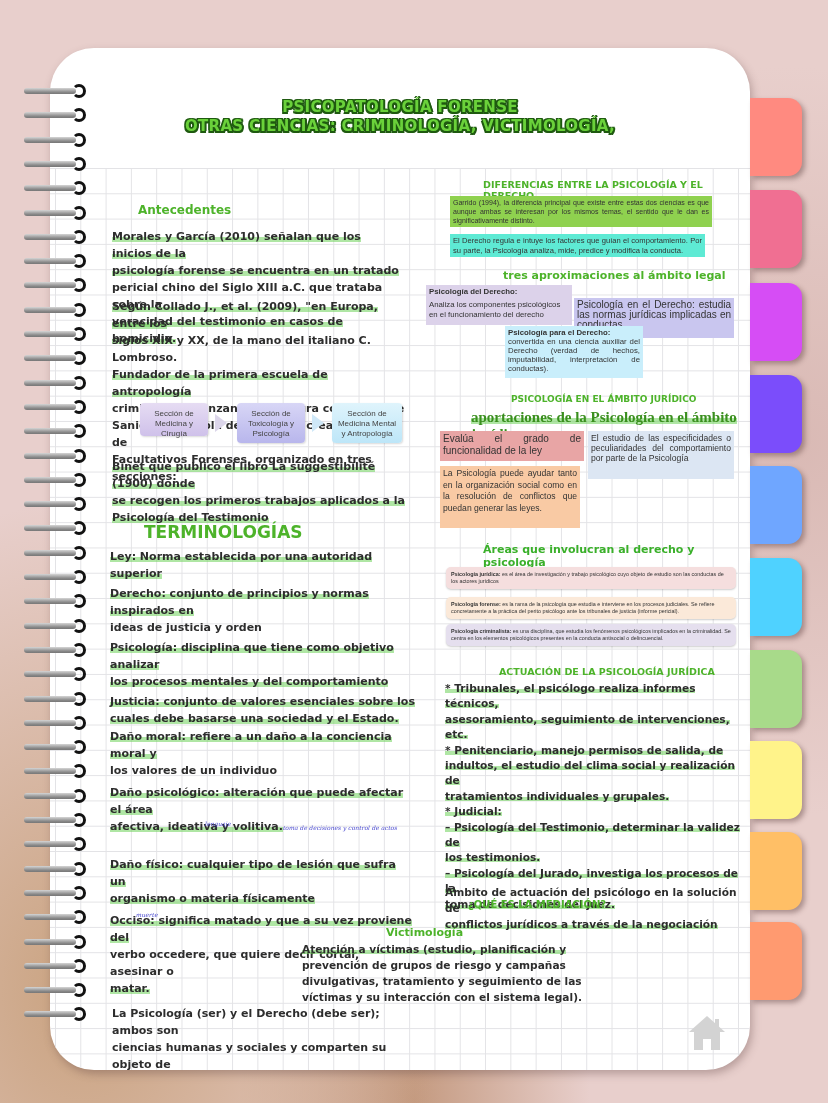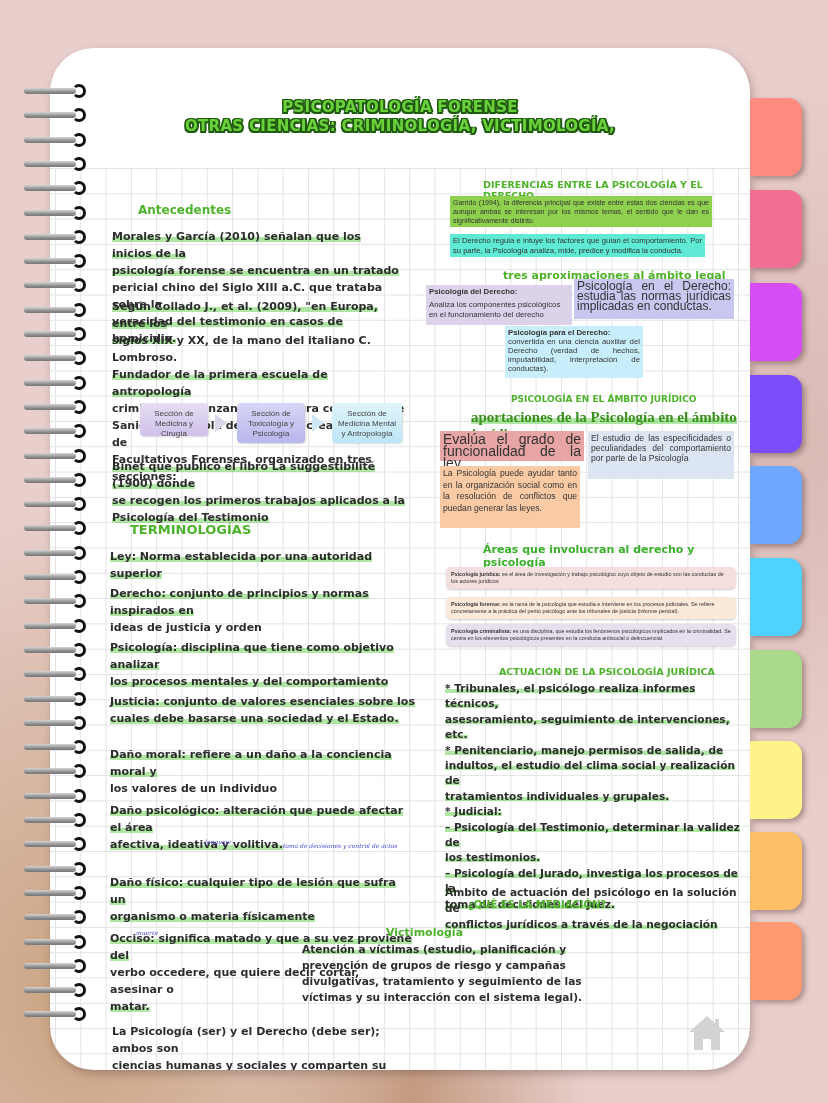--- a/index.html
+++ b/index.html
@@ -91,33 +91,33 @@
   <div class="flow" style="left:187px; top:355px; width:68px; height:40px; background:linear-gradient(#d8d6f6,#b8b6ec);">Sección de Toxicología y Psicología</div>
   <div class="arrow" style="left:262px; top:366px; border-top:9px solid transparent; border-bottom:9px solid transparent; border-left:12px solid #cfe8f8;"></div>
   <div class="flow" style="left:282px; top:355px; width:70px; height:40px; background:linear-gradient(#dff4fc,#bde6f8);">Sección de Medicina Mental y Antropología</div>
 
   <div class="abs body-txt" style="left:62px; top:410px; width:300px;">
     <div><span class="hl">Binet que publicó el libro La suggestibilité (1900) donde</span></div>
     <div><span class="hl">se recogen los primeros trabajos aplicados a la</span></div>
     <div><span class="hl">Psicología del Testimonio</span></div>
   </div>
 
-  <div class="abs h-green" style="left:57px; top:474px; font-size:13px;">TERMINOLOGÍAS</div>
+  <div class="abs h-green" style="left:71px; top:474px; font-size:17px;">TERMINOLOGÍAS</div>
 
   <div class="abs body-txt" style="left:60px; top:500px; width:305px;">
     <div style="margin-bottom:3px;"><span class="hl">Ley: Norma establecida por una autoridad superior</span></div>
     <div style="margin-bottom:3px;">
       <div><span class="hl">Derecho: conjunto de principios y normas inspirados en</span></div>
       <div><span>ideas de justicia y orden</span></div>
     </div>
     <div style="margin-bottom:3px;">
       <div><span class="hl">Psicología: disciplina que tiene como objetivo analizar</span></div>
       <div><span class="hl">los procesos mentales y del comportamiento</span></div>
     </div>
-    <div style="margin-bottom:19px;">
+    <div style="margin-bottom:1px;">
       <div><span class="hl">Justicia: conjunto de valores esenciales sobre los</span></div>
       <div><span class="hl">cuales debe basarse una sociedad y el Estado.</span></div>
     </div>
     <div style="margin-bottom:5px;">
       <div><span class="hl">Daño moral: refiere a un daño a la conciencia moral y</span></div>
       <div><span>los valores de un individuo</span></div>
     </div>
     <div style="margin-bottom:20px; position:relative;">
       <div><span class="hl">Daño psicológico: alteración que puede afectar el área</span></div>
       <div><span class="hl">afectiva, ideativa y volitiva.</span><span class="hand">toma de decisiones y control de actos</span></div>
@@ -143,29 +143,29 @@
 
   <div class="abs h-green" style="left:410px; top:131px; font-size:9.5px;">DIFERENCIAS ENTRE LA PSICOLOGÍA Y EL DERECHO</div>
   <div class="box" style="left:400px; top:148px; width:262px; background:#8fd14f; font-size:7px; line-height:9px;">Garrido (1994), la diferencia principal que existe entre estas dos ciencias es que aunque ambas se interesan por los mismos temas, el sentido que le dan es significativamente distinto.</div>
   <div class="box" style="left:400px; top:186px; width:255px; background:#5eead4; font-size:7.6px; line-height:9.5px;">El Derecho regula e intuye los factores que guían el comportamiento. Por su parte, la Psicología analiza, mide, predice y modifica la conducta.</div>
 
   <div class="abs h-green" style="left:430px; top:221px; font-size:11px;">tres aproximaciones al ámbito legal</div>
   <div class="box" style="left:376px; top:237px; width:146px; height:40px; background:#dcd2ea; font-size:7.8px;">
     <div style="font-weight:bold;">Psicología del Derecho:</div>
     <div style="margin-top:3px; text-align:left;">Analiza los componentes psicológicos en el funcionamiento del derecho</div>
   </div>
-  <div class="box" style="left:524px; top:231px; width:160px; height:40px; background:#c9c6ef; font-size:12px;">Psicología en el Derecho: estudia las normas jurídicas implicadas en conductas.</div>
+  <div class="box" style="left:524px; top:250px; width:160px; height:40px; background:#c9c6ef; font-size:10px;">Psicología en el Derecho: estudia las normas jurídicas implicadas en conductas.</div>
   <div class="box" style="left:455px; top:278px; width:138px; height:52px; background:#c9eefb; font-size:7.8px; line-height:9px;">
     <div style="font-weight:bold;">Psicología para el Derecho:</div>
     <div>convertida en una ciencia auxiliar del Derecho (verdad de hechos, imputabilidad, interpretación de conductas).</div>
   </div>
 
   <div class="abs h-green" style="left:438px; top:346px; font-size:9px;">PSICOLOGÍA EN EL ÁMBITO JURÍDICO</div>
   <div class="abs h-green" style="left:398px; top:361px; font-size:15px; color:#3a8f1e;font-family:Liberation Serif, serif;"><span class="hl">aportaciones de la Psicología en el  ámbito jurídico:</span></div>
-  <div class="box" style="left:390px; top:383px; width:144px; height:30px; background:#e8a5a5; font-size:14px; line-height:12px;">Evalúa el grado de funcionalidad de la ley</div>
+  <div class="box" style="left:390px; top:383px; width:144px; height:30px; background:#e8a5a5; font-size:10px; line-height:12px;">Evalúa el grado de funcionalidad de la ley</div>
   <div class="box" style="left:538px; top:383px; width:146px; height:48px; background:#dce6f3; font-size:8.6px; line-height:10px;">El estudio de las especificidades o peculiaridades del comportamiento por parte de la Psicología</div>
   <div class="box" style="left:390px; top:418px; width:140px; height:62px; background:#f9caa4; font-size:8.6px; line-height:11.5px;">La Psicología puede ayudar tanto en la organización social como en la resolución de conflictos que puedan generar las leyes.</div>
 
   <div class="abs h-green" style="left:410px; top:495px; font-size:11px; color:#3ab02a;">Áreas que involucran al derecho y psicología</div>
   <div class="area" style="top:519px; background:#f5dede;"><b>Psicología jurídica:</b><span> es el área de investigación y trabajo psicológico cuyo objeto de estudio son las conductas de los actores jurídicos</span></div>
   <div class="area" style="top:549px; background:#fbe9d9;"><b>Psicología forense:</b><span> es la rama de la psicología que estudia e interviene en los procesos judiciales. Se refiere concretamente a la práctica del perito psicólogo ante los tribunales de justicia (informe pericial).</span></div>
   <div class="area" style="top:576px; background:#e5dfee;"><b>Psicología criminalista:</b><span> es una disciplina, que estudia los fenómenos psicológicos implicados en la criminalidad. Se centra en los elementos psicológicos presentes en la conducta antisocial o delincuencial.</span></div>
 
   <div class="abs h-green" style="left:426px; top:618px; font-size:9.5px;">ACTUACIÓN DE LA PSICOLOGÍA JURÍDICA</div>
   <div class="abs body-txt" style="left:395px; top:633px; width:300px; font-size:10.6px; line-height:15.4px;">

